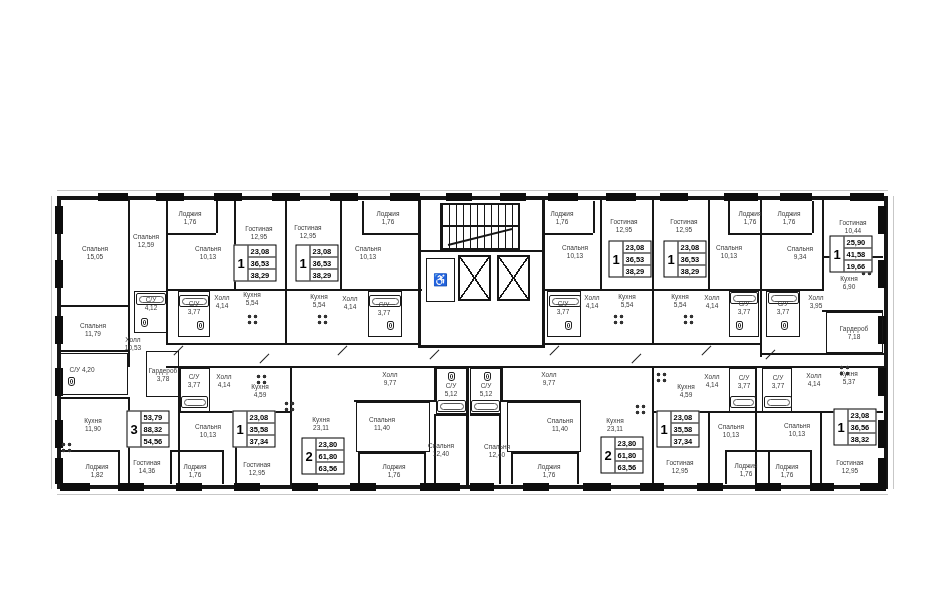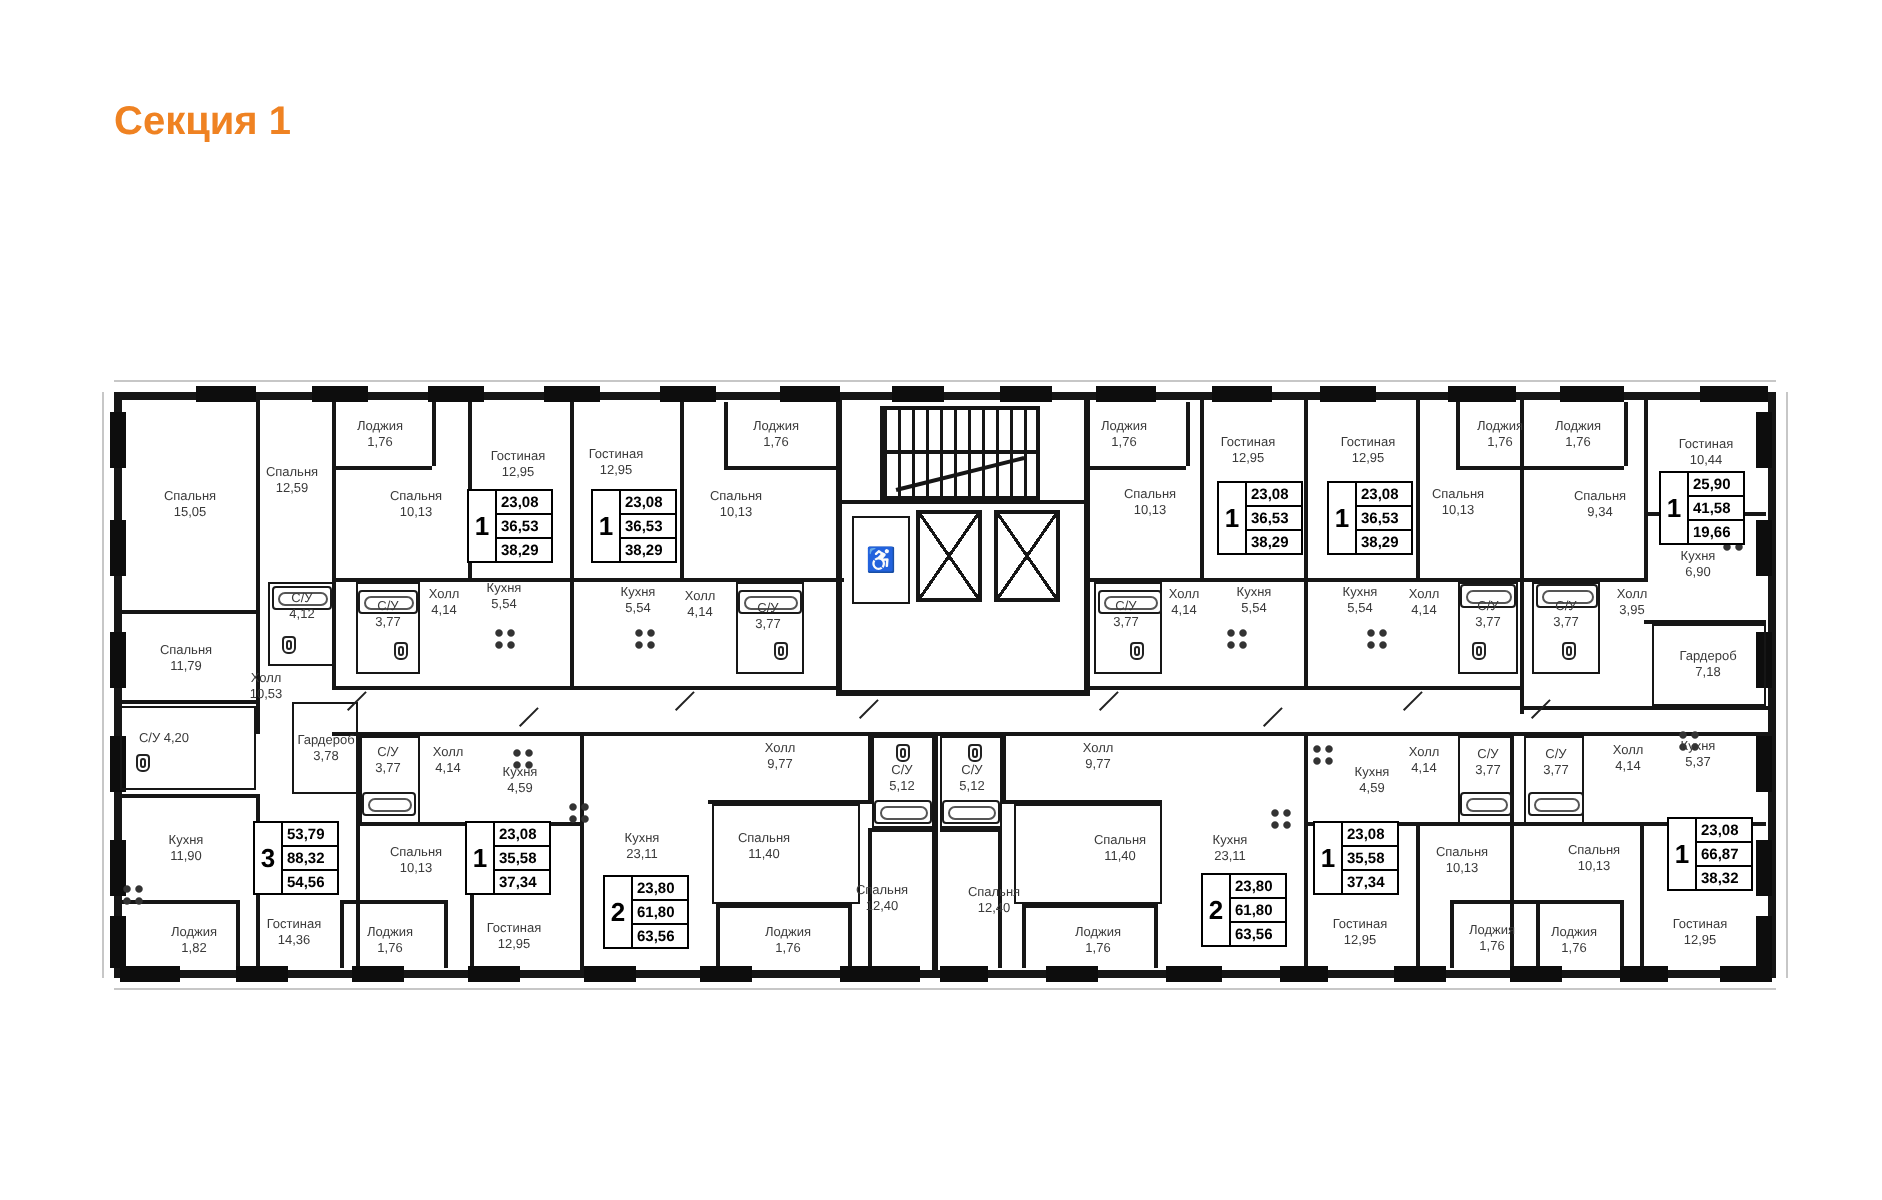--- a/index.html
+++ b/index.html
@@ -43,21 +43,20 @@
      linear-gradient(to bottom right,transparent calc(50% - .8px),var(--wall) calc(50% - .8px) calc(50% + .8px),transparent calc(50% + .8px))}
   #lift1{left:458px;top:255px}
   #lift2{left:497px;top:255px}
   .wca{position:absolute;left:426px;top:258px;width:29px;height:44px;border:1.5px solid var(--wall);
        display:flex;align-items:center;justify-content:center;font-size:12px;color:#111;z-index:3}
 </style>
 </head>
 <body style="--accent: #ef8222; --wall: #161616; --txt: #3a3a3a;">
 
 <div class="header">
-  <div class="h-section">Секция 1</div>
 </div>
 
 <div id="plan">
   <div class="stairs"></div>
   <div class="elevator" id="lift1"></div>
   <div class="elevator" id="lift2"></div>
   <div class="wca">♿</div>
 <div class="wall" style="left: 57px; top: 196px; width: 831px; height: 4px;"></div>
     <div class="wall" style="left: 57px; top: 485px; width: 831px; height: 4px;"></div>
     <div class="wall" style="left: 57px; top: 196px; width: 4px; height: 293px;"></div>
@@ -591,17 +590,17 @@
       <div class="rows">
         <div>23,08</div>
         <div>35,58</div>
         <div>37,34</div>
       </div>
     </div>
     <div class="badge" style="left: 855px; top: 427px;">
       <div class="num">1</div>
       <div class="rows">
         <div>23,08</div>
-        <div>66,87</div>
+        <div>36,56</div>
         <div>38,32</div>
       </div>
     </div>
   </div>
 
 </body></html>

